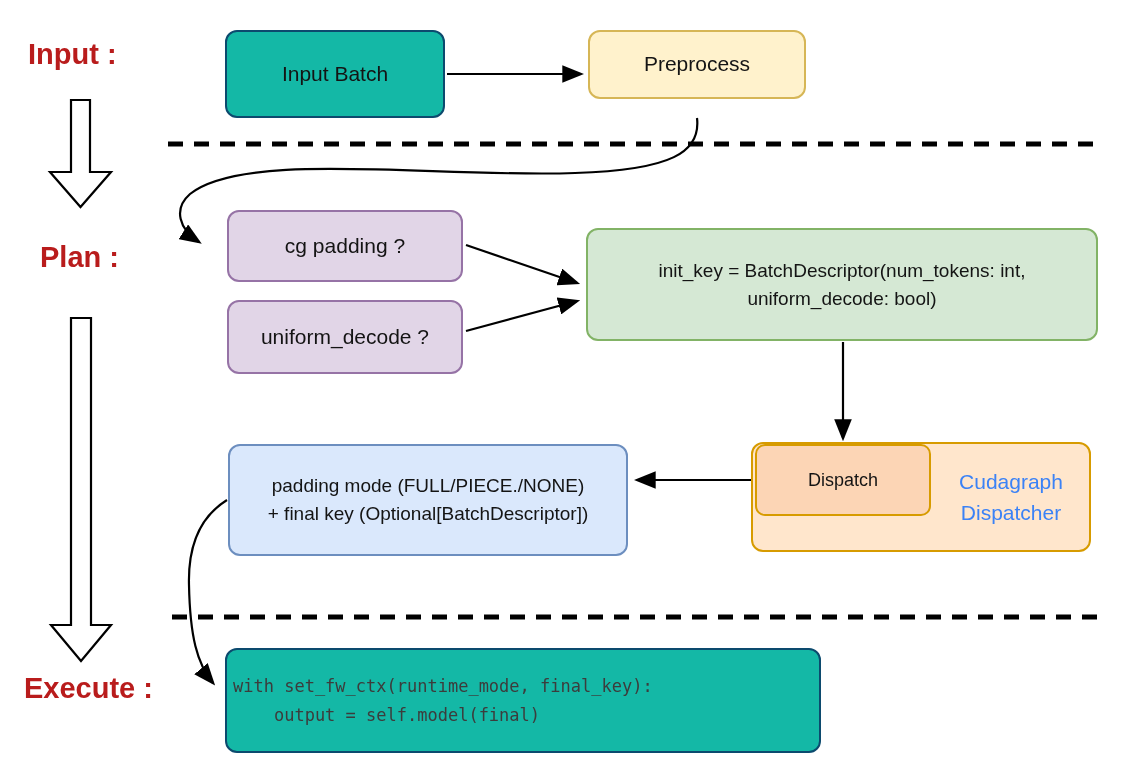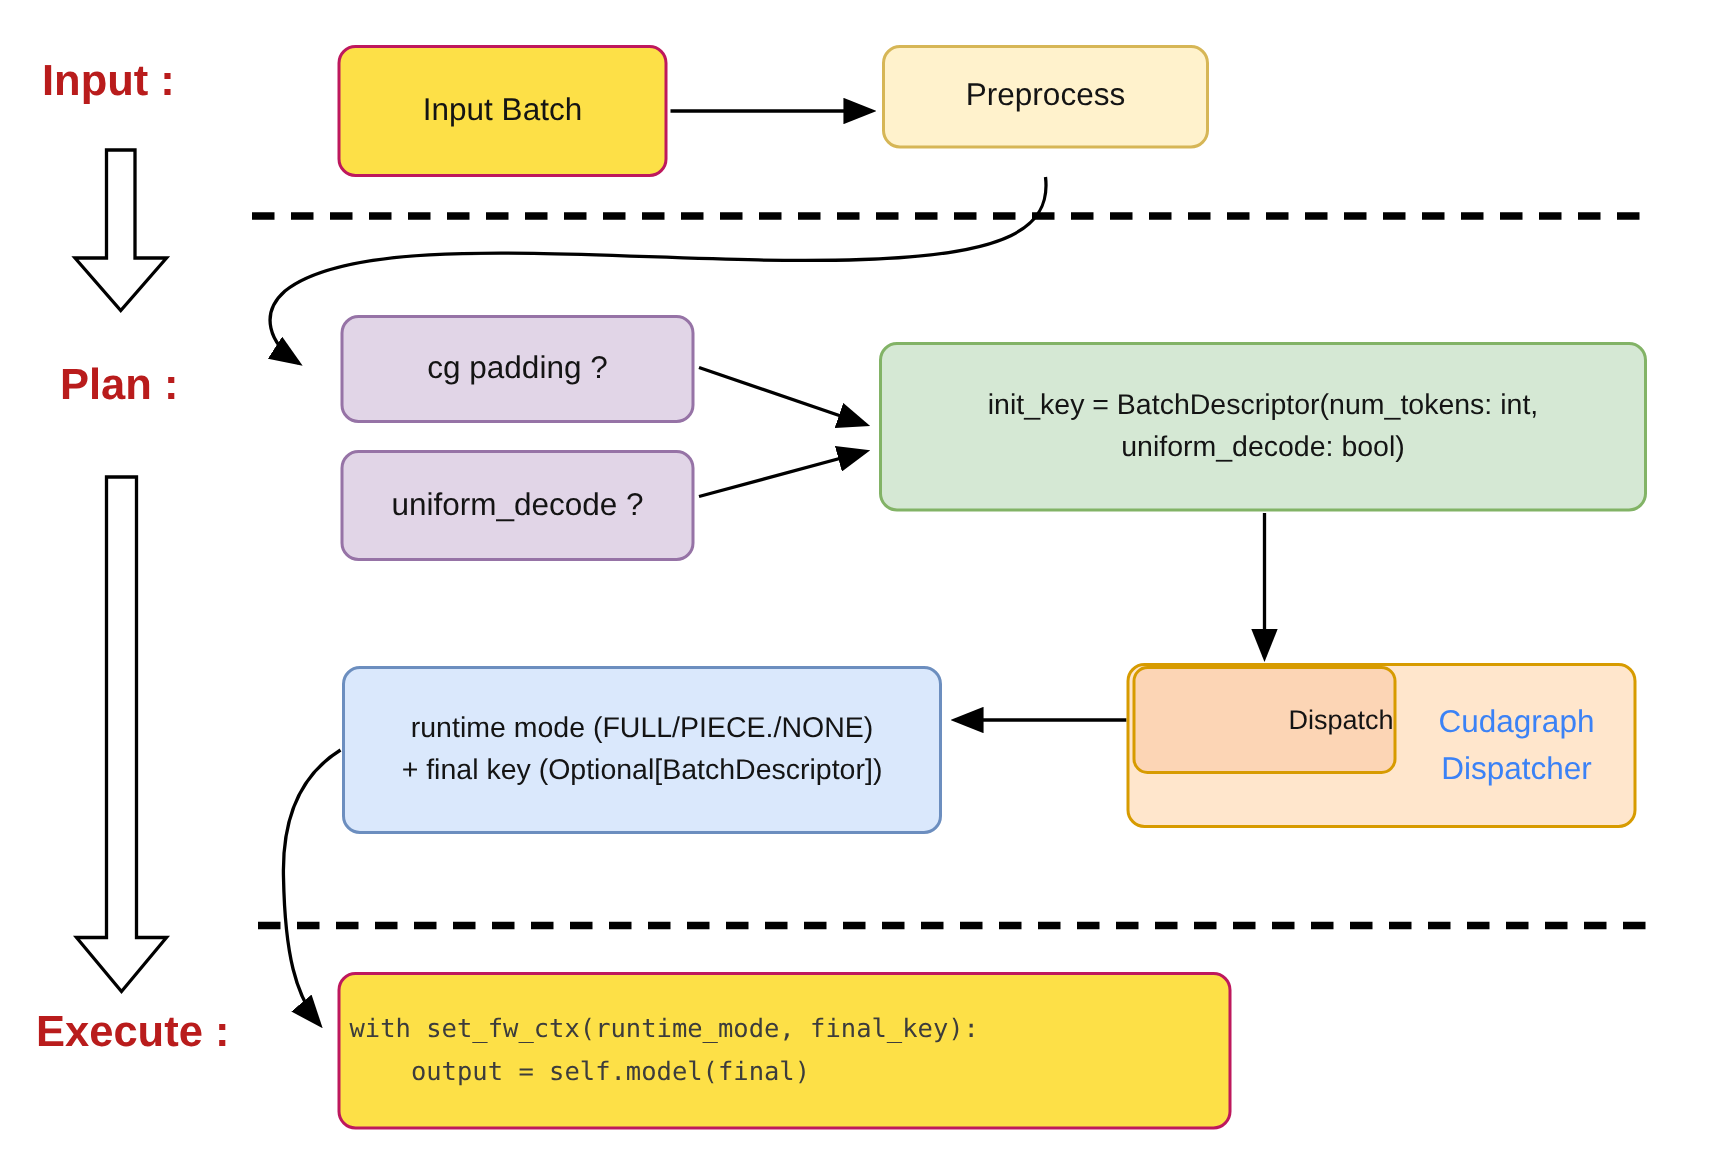--- a/index.html
+++ b/index.html
@@ -23,30 +23,30 @@
     box-sizing:border-box;
     border-radius:12px;
     display:flex;
     flex-direction:column;
     align-items:center;
     justify-content:center;
     text-align:center;
     color:#141414;
     line-height:1.45;
   }
-  .node-pink   {background:#fde047;border:2px solid #be185d;}
+  .node-pink   {background:#14b8a6;border:2px solid #0c4a6e;}
   .node-yellow {background:#fff2cc;border:2px solid #d6b656;}
   .node-purple {background:#e1d5e7;border:2px solid #9673a6;}
   .node-green  {background:#d5e8d4;border:2px solid #82b366;}
   .node-blue   {background:#dae8fc;border:2px solid #6c8ebf;}
   .node-orange-outer{background:#ffe6cc;border:2px solid #d79b00;}
   .node-orange-inner{background:#fcd5b5;border:2px solid #d79b00;border-radius:10px;}
   .fs21{font-size:21px;}
   .fs19{font-size:19px;}
-  .fs18{font-size:18px;align-items:flex-end;}
+  .fs18{font-size:18px;}
   .code-box{
     align-items:flex-start;
     justify-content:center;
     text-align:left;
     padding-left:6px;
     font-family:"DejaVu Sans Mono","Liberation Mono",monospace;
     font-size:17px;
     color:#3c3c3c;
     line-height:1.7;
   }
@@ -117,21 +117,21 @@
   <div class="node node-orange-outer" style="left:751px;top:442px;width:340px;height:110px;"></div>
   <div class="node node-orange-inner fs18" style="left:755px;top:444px;width:176px;height:72px;">
     <span>Dispatch</span>
   </div>
   <div class="dispatcher-label" style="left:931px;top:442px;width:160px;height:110px;">
     <span>Cudagraph</span>
     <span>Dispatcher</span>
   </div>
 
   <div class="node node-blue fs19" style="left:228px;top:444px;width:400px;height:112px;">
-    <span>runtime mode (FULL/PIECE./NONE)</span>
+    <span>padding mode (FULL/PIECE./NONE)</span>
     <span>+ final key (Optional[BatchDescriptor])</span>
   </div>
 
   <div class="node node-pink code-box" style="left:225px;top:648px;width:596px;height:105px;">
     <span class="code-line">with set_fw_ctx(runtime_mode, final_key):</span>
     <span class="code-line">    output = self.model(final)</span>
   </div>
 
 </div>
 

